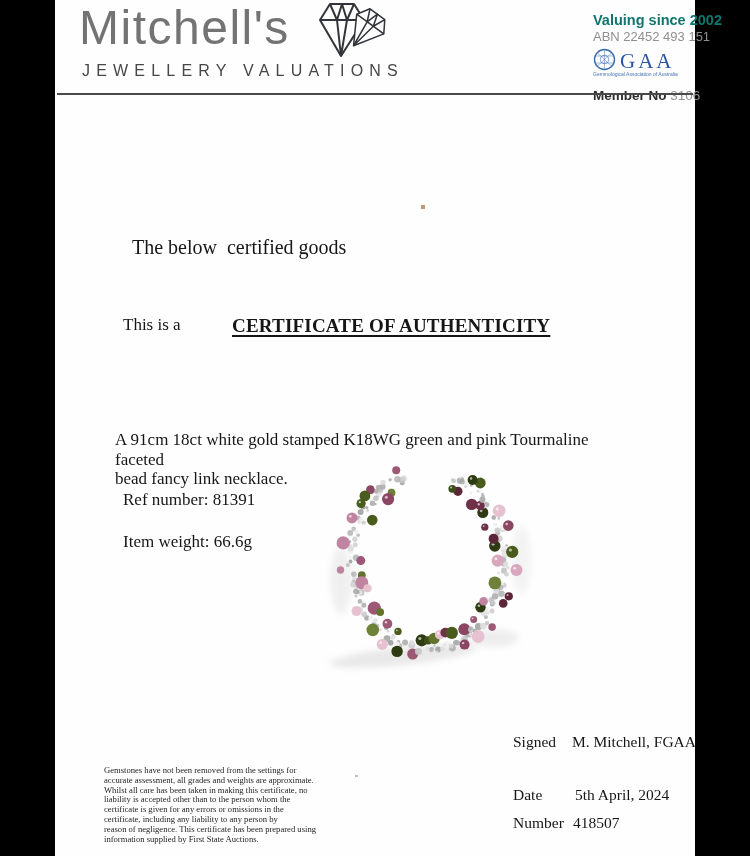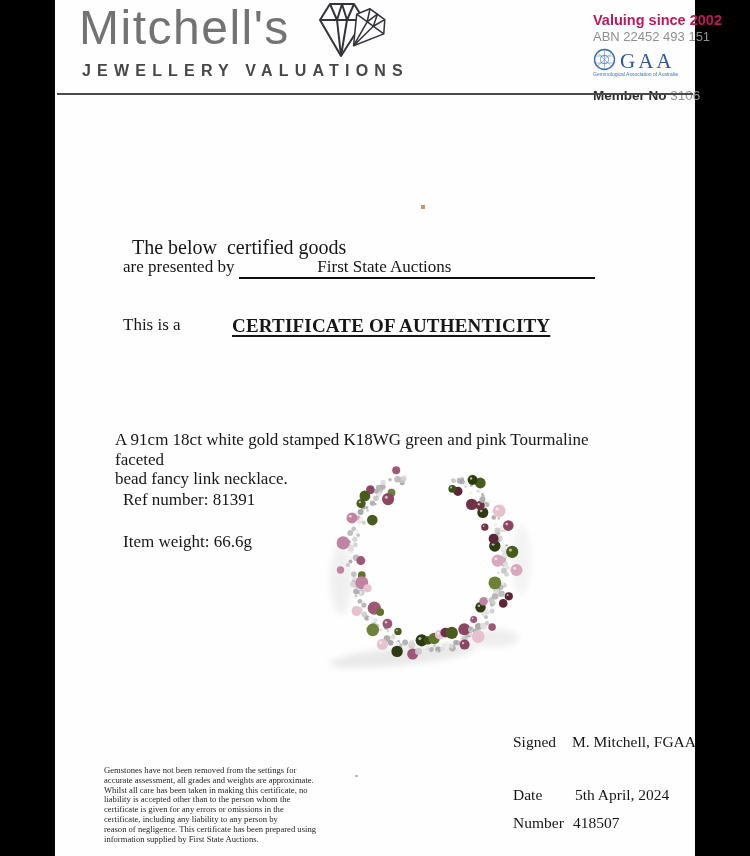--- a/index.html
+++ b/index.html
@@ -12,28 +12,28 @@
     background:#fefefe;
   }
   .abs{position:absolute;}
   
   .brand{
     left:24px;top:3px;font-size:48px;font-weight:300;color:#737373;
     letter-spacing:1.5px;line-height:1.05;
   }
   .brand-sub{
     left:27px;top:62px;font-size:16px;color:#47474a;letter-spacing:6.2px;
-    font-weight:700;
+    font-weight:400;
   }
   .diamond-logo{left:260px;top:1px;}
   .header-rule{
     left:2px;top:93px;width:636px;height:0;border-top:2px solid #4a4a4a;
   }
   .hdr-right{left:538px;top:12px;width:150px;}
-  .valuing{left:0;top:0;font-size:14.5px;font-weight:700;color:#be185d;white-space:nowrap;}
+  .valuing{left:0;top:0;font-size:14.5px;font-weight:700;color:#0f766e;white-space:nowrap;}
   .abn{left:0;top:17px;font-size:13px;color:#8f8f91;white-space:nowrap;}
   .gaa-row{left:0;top:36px;display:flex;align-items:center;gap:4px;}
   .gaa-text{font-family:"Liberation Serif",serif;font-size:21px;color:#2b55a4;letter-spacing:3px;}
   .gaa-sub{left:0;top:59px;font-size:5px;color:#4a74b8;white-space:nowrap;}
   .member-row{left:0;top:65px;font-size:13.5px;white-space:nowrap;}
   .member-label{font-weight:700;color:#2d2d2f;}
   .member-no{color:#939395;}
   
   .serif{font-family:"Liberation Serif",serif;color:#161616;}
   .intro1{left:77px;top:236px;font-size:20px;white-space:pre-wrap;}
@@ -111,23 +111,20 @@
     <div class="abs member-row" style="top:76px;">
       <span class="member-label">Member No</span>
       <span class="member-no">3106</span>
     </div>
   </div>
 
   <div class="abs header-rule"></div>
 
   <div class="abs serif intro1">The below  certified goods</div>
 
-  <div class="abs serif presented-row">
-    <span>are presented by</span><span class="blank-line"><span>First State Auctions</span></span>
-  </div>
 
   <div class="abs serif thisisa">This is a</div>
   <div class="abs serif cert-title">CERTIFICATE OF AUTHENTICITY</div>
 
   <div class="abs serif description">A 91cm 18ct white gold stamped K18WG green and pink Tourmaline faceted
 bead fancy link necklace.</div>
 
   <div class="abs serif ref-row">
     <span>Ref number:</span>
     <span>81391</span>

